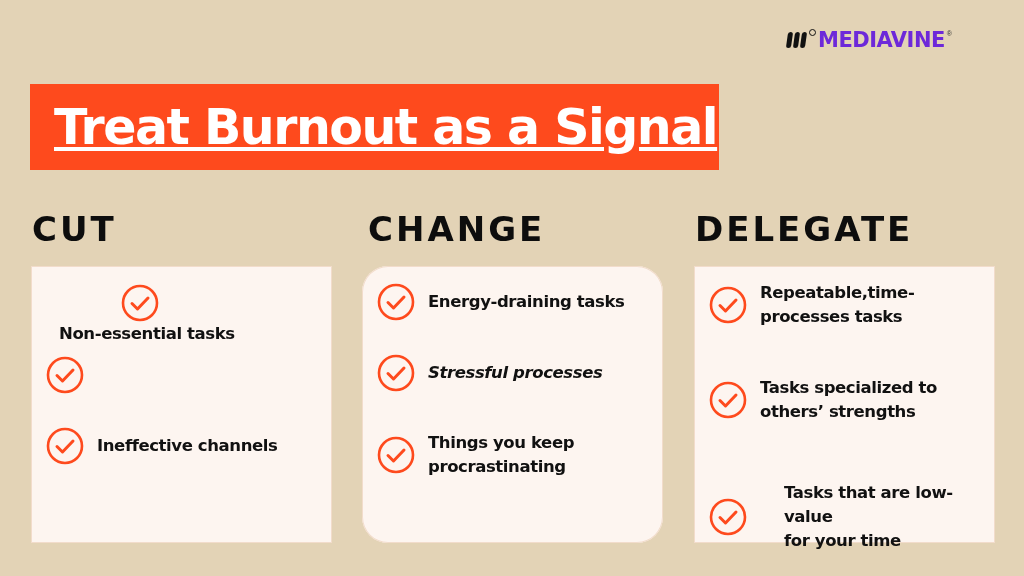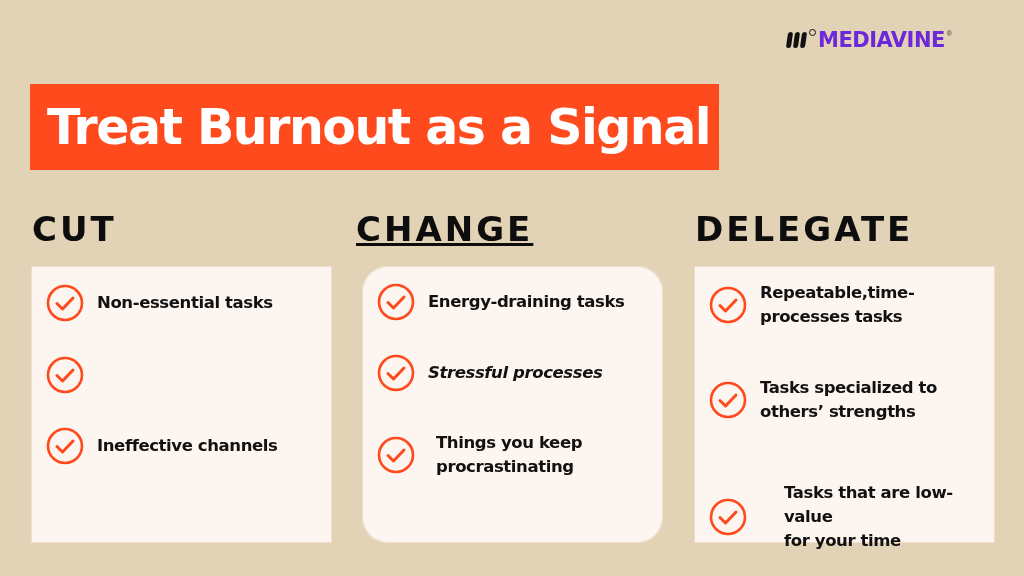--- a/index.html
+++ b/index.html
@@ -29,21 +29,21 @@
   }
   .logo-reg { font-size:7px; align-self:flex-start; margin-top:3px; margin-left:2px; color:#333; }
 
   .title-box {
     position:absolute; left:30px; top:84px; width:689px; height:86px;
     background:#fe4a1d;
     display:flex; align-items:center;
   }
   .title-text {
     color:#fff; font-family:"DejaVu Sans", sans-serif; font-weight:bold;
-    font-size:49px; letter-spacing:-1.5px; margin-left:17px; line-height:1;
+    font-size:49px; letter-spacing:-1.5px; margin-left:24px; line-height:1;text-decoration:underline;
   }
 
   .col-heading {
     position:absolute; top:212px;
     font-family:"DejaVu Sans", sans-serif; font-weight:bold;
     font-size:34px; letter-spacing:3px; color:#0d0d0d; line-height:1;
   }
   .card {
     position:absolute; top:266px; height:277px; width:301px;
     background:#fdf5f0;
@@ -73,25 +73,25 @@
   <div class="logo-dot"></div>
   <div class="logo-text">MEDIAVINE</div>
   <div class="logo-reg">®</div>
 </div>
 
 <div class="title-box">
   <div class="title-text">Treat Burnout as a Signal</div>
 </div>
 
 <div class="col-heading" style="left:32px;">CUT</div>
-<div class="col-heading" style="left:356px;text-decoration:underline;">CHANGE</div>
+<div class="col-heading" style="left:368px;">CHANGE</div>
 <div class="col-heading" style="left:695px;">DELEGATE</div>
 
 <div class="card" style="left:31px;">
-  <div class="item" style="top:18px;">
+  <div class="item" style="top:18px;flex-direction:column;">
     <svg class="check" viewBox="0 0 38 38">
       <circle cx="19" cy="19" r="17" fill="none" stroke="#fe4a1d" stroke-width="2.6"></circle>
       <polyline points="11,19.5 16.5,25 27,14" fill="none" stroke="#fe4a1d" stroke-width="3" stroke-linecap="round" stroke-linejoin="round"></polyline>
     </svg>
     <span class="item-text">Non-essential tasks</span>
   </div>
   <div class="item" style="top:90px;">
     <svg class="check" viewBox="0 0 38 38">
       <circle cx="19" cy="19" r="17" fill="none" stroke="#fe4a1d" stroke-width="2.6"></circle>
       <polyline points="11,19.5 16.5,25 27,14" fill="none" stroke="#fe4a1d" stroke-width="3" stroke-linecap="round" stroke-linejoin="round"></polyline>
@@ -114,21 +114,21 @@
     </svg>
     <span class="item-text">Energy-draining tasks</span>
   </div>
   <div class="item" style="top:88px;font-style:italic;">
     <svg class="check" viewBox="0 0 38 38">
       <circle cx="19" cy="19" r="17" fill="none" stroke="#fe4a1d" stroke-width="2.6"></circle>
       <polyline points="11,19.5 16.5,25 27,14" fill="none" stroke="#fe4a1d" stroke-width="3" stroke-linecap="round" stroke-linejoin="round"></polyline>
     </svg>
     <span class="item-text">Stressful processes</span>
   </div>
-  <div class="item" style="top:165px;gap:8px;">
+  <div class="item" style="top:165px;">
     <svg class="check" viewBox="0 0 38 38">
       <circle cx="19" cy="19" r="17" fill="none" stroke="#fe4a1d" stroke-width="2.6"></circle>
       <polyline points="11,19.5 16.5,25 27,14" fill="none" stroke="#fe4a1d" stroke-width="3" stroke-linecap="round" stroke-linejoin="round"></polyline>
     </svg>
     <span class="item-text">Things you keep
 procrastinating</span>
   </div>
 </div>
 
 <div class="card" style="left:694px;">

